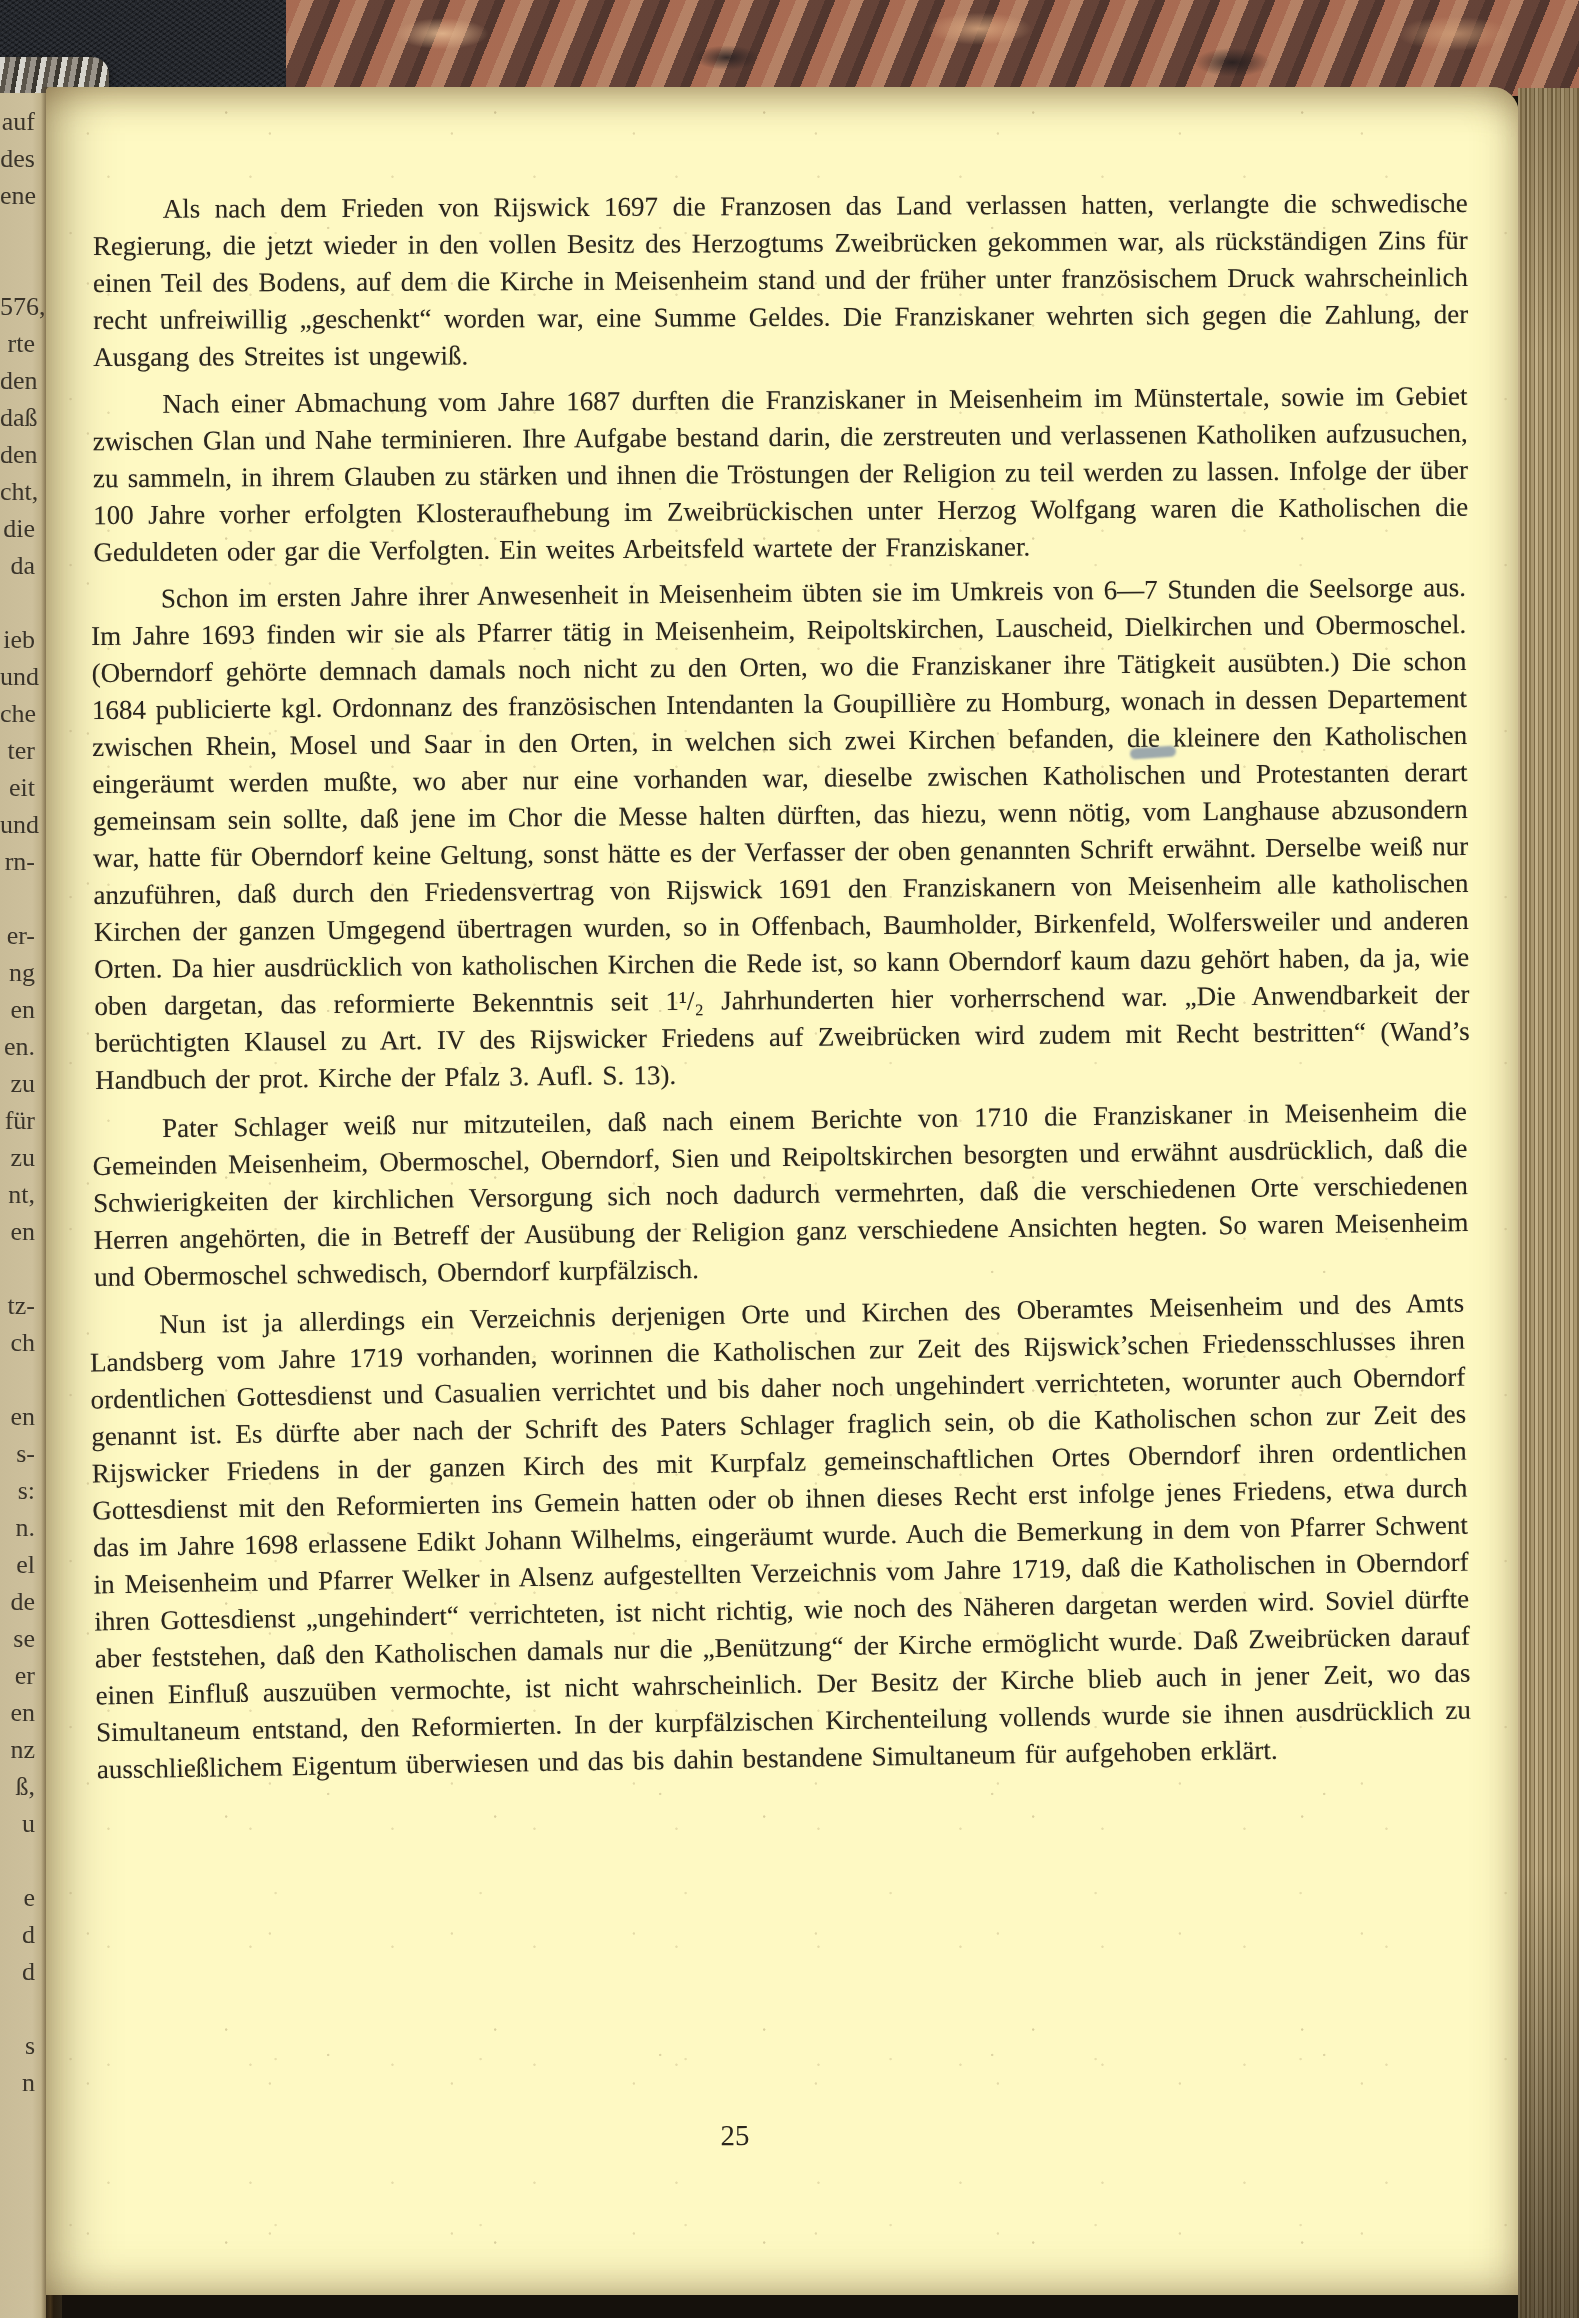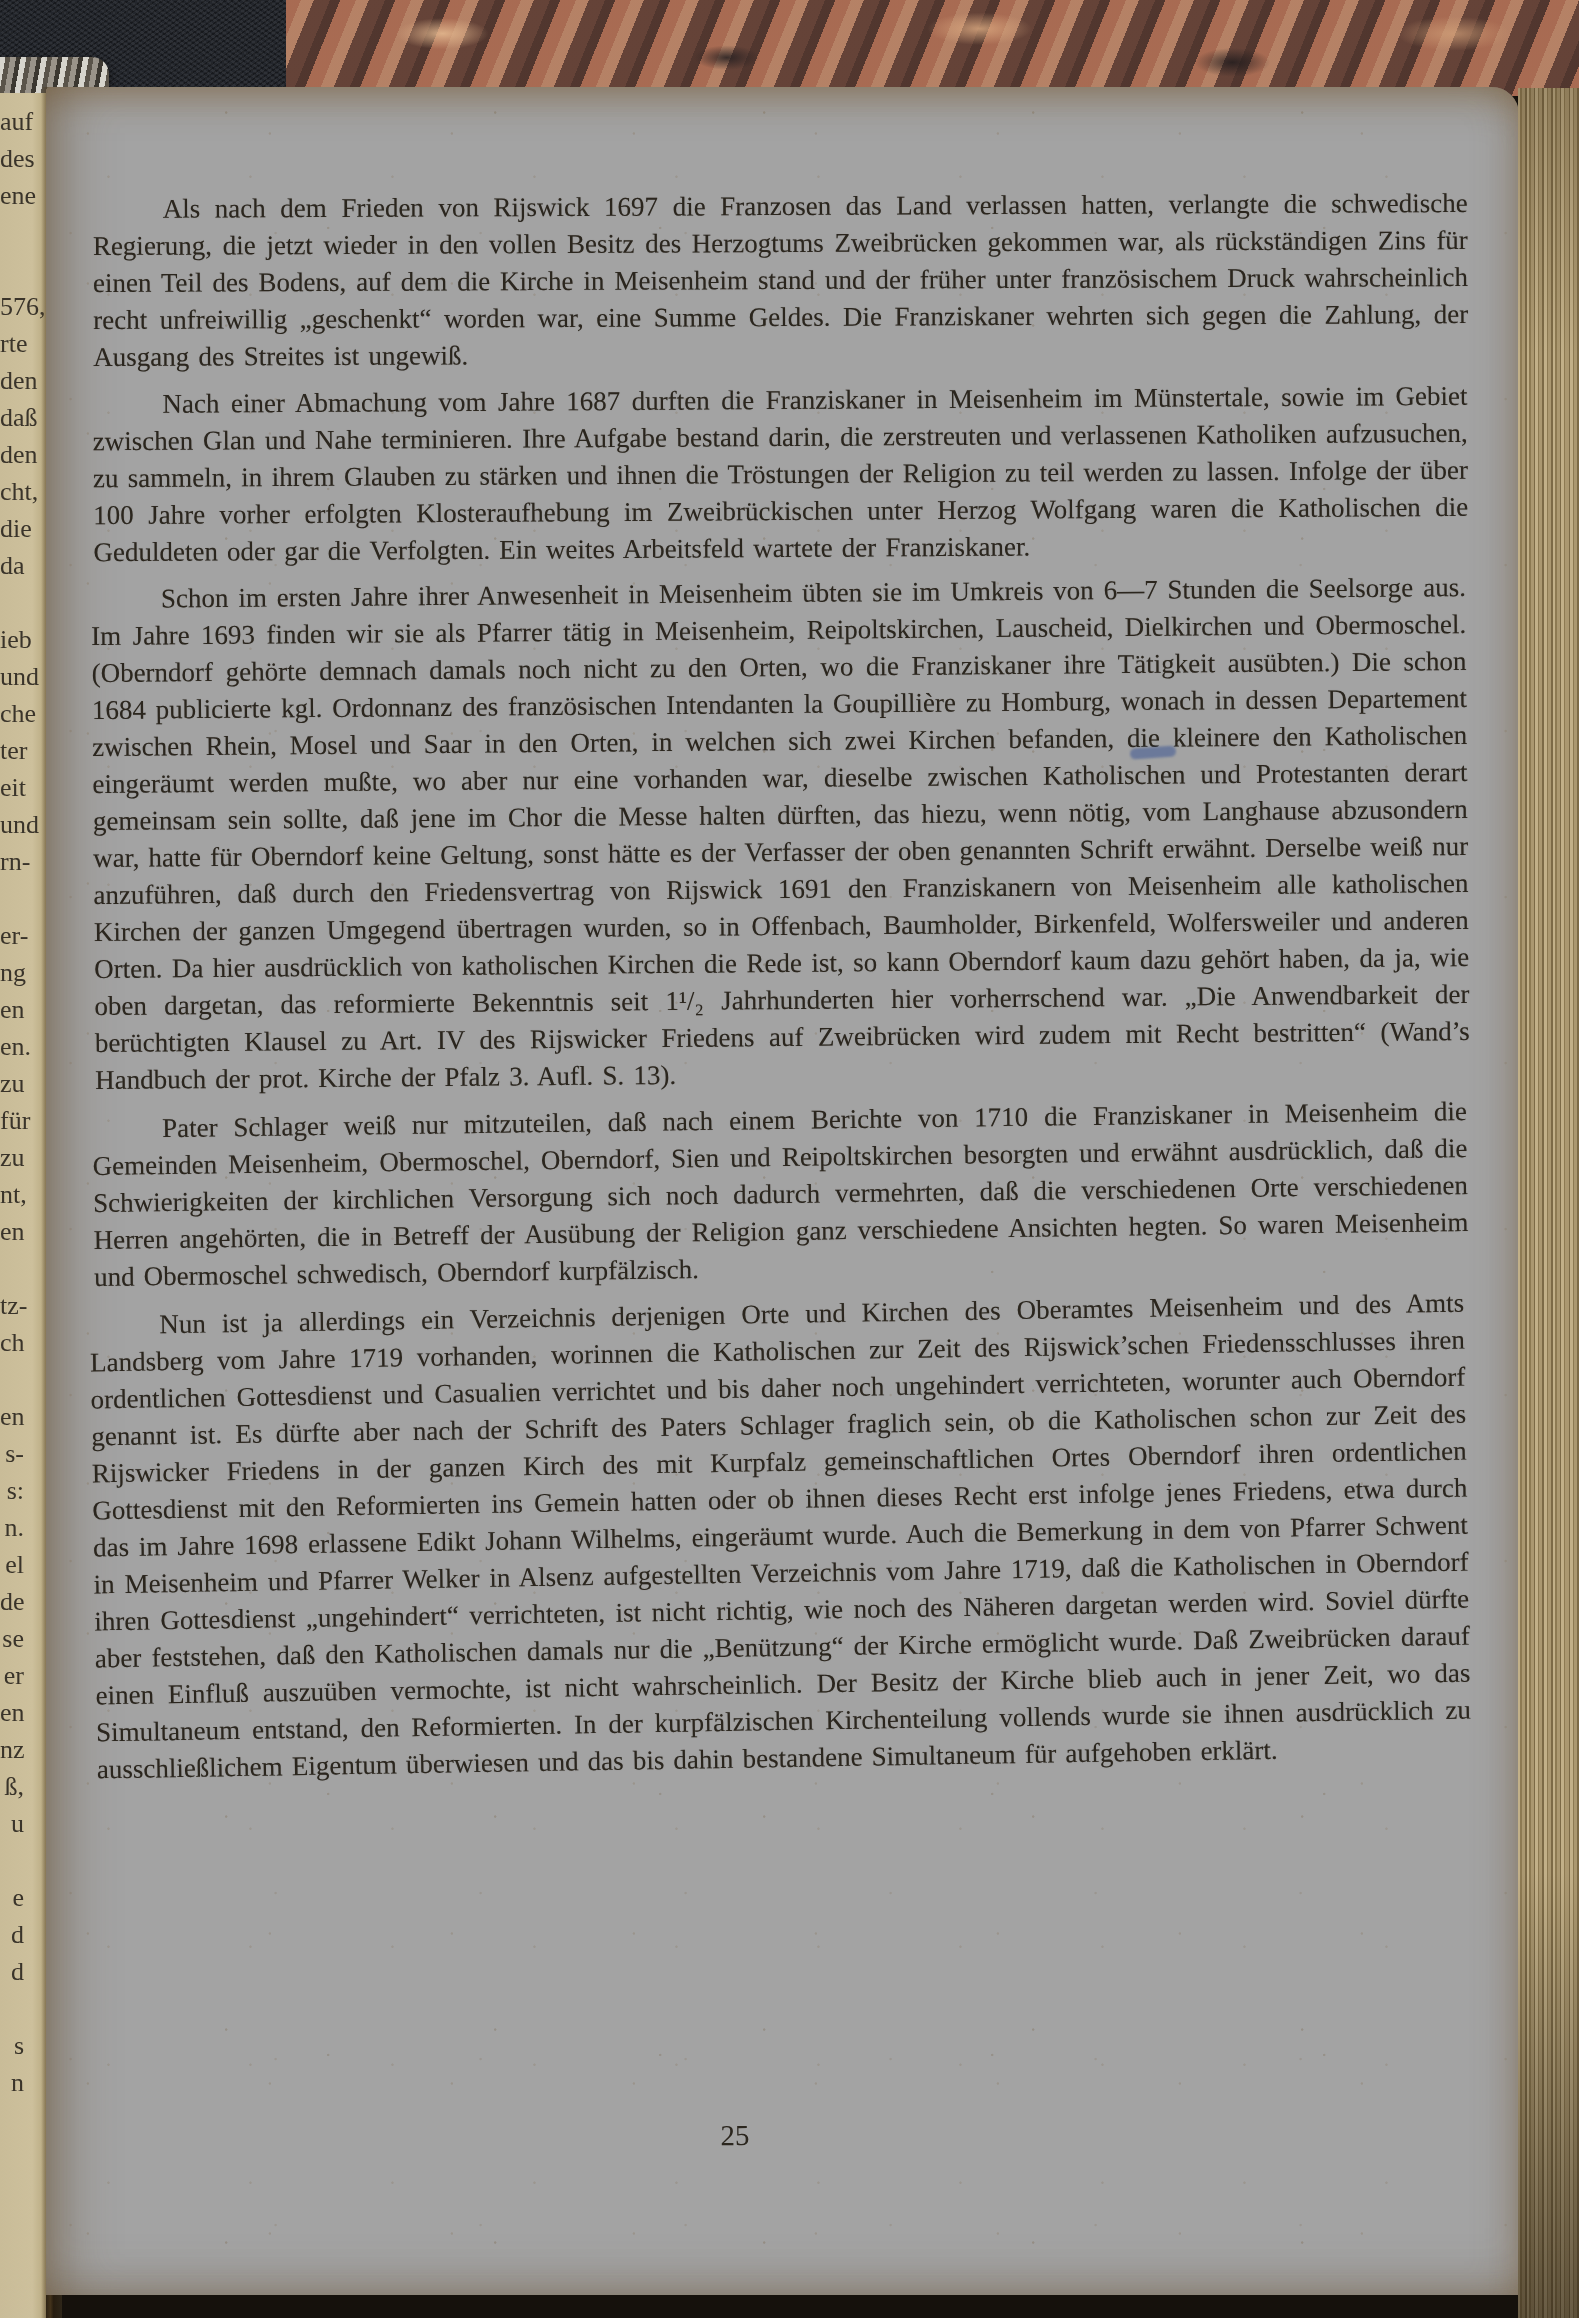--- a/index.html
+++ b/index.html
@@ -40,29 +40,29 @@
   }
   
   .left-page{
     position:absolute;top:93px;left:0;width:46px;height:2225px;
     background:linear-gradient(to right,#c9bc98,#cdc09c 70%,#b7a87f);
   }
   .frag-col{
     position:absolute;top:103px;left:0;width:41px;
     font-size:26px;color:#3a342a;text-align:right;
   }
-  .frag{height:37px;line-height:37px;padding-right:17px;white-space:nowrap;}
+  .frag{height:37px;line-height:37px;padding-right:6px;white-space:nowrap;}
   .gutter{
     position:absolute;top:87px;left:41px;width:20.5px;height:2232px;
     background:linear-gradient(to right,rgba(80,62,36,0) 0%,rgba(74,56,30,.85) 45%,rgba(40,30,16,.9) 60%,rgba(120,100,64,.25) 100%);
   }
   
   .page{
     position:absolute;top:87px;left:46px;width:1473px;height:2208px;
-    background:#a3a3a3;
+    background:#fef9c3;
     border-radius:4.7px 27px 0 0;
     box-shadow:
       inset 33px 0 55px -20.5px rgba(95,72,40,.50),
       inset 0 24px 39px -17.4px rgba(130,100,60,.55),
       inset -20.5px 0 47px -22px rgba(110,85,50,.45),
       inset 0 -32px 55px -32px rgba(100,78,45,.35);
   }
   .page::before{
     content:"";position:absolute;inset:0;pointer-events:none;border-radius:inherit;
     background-image:

